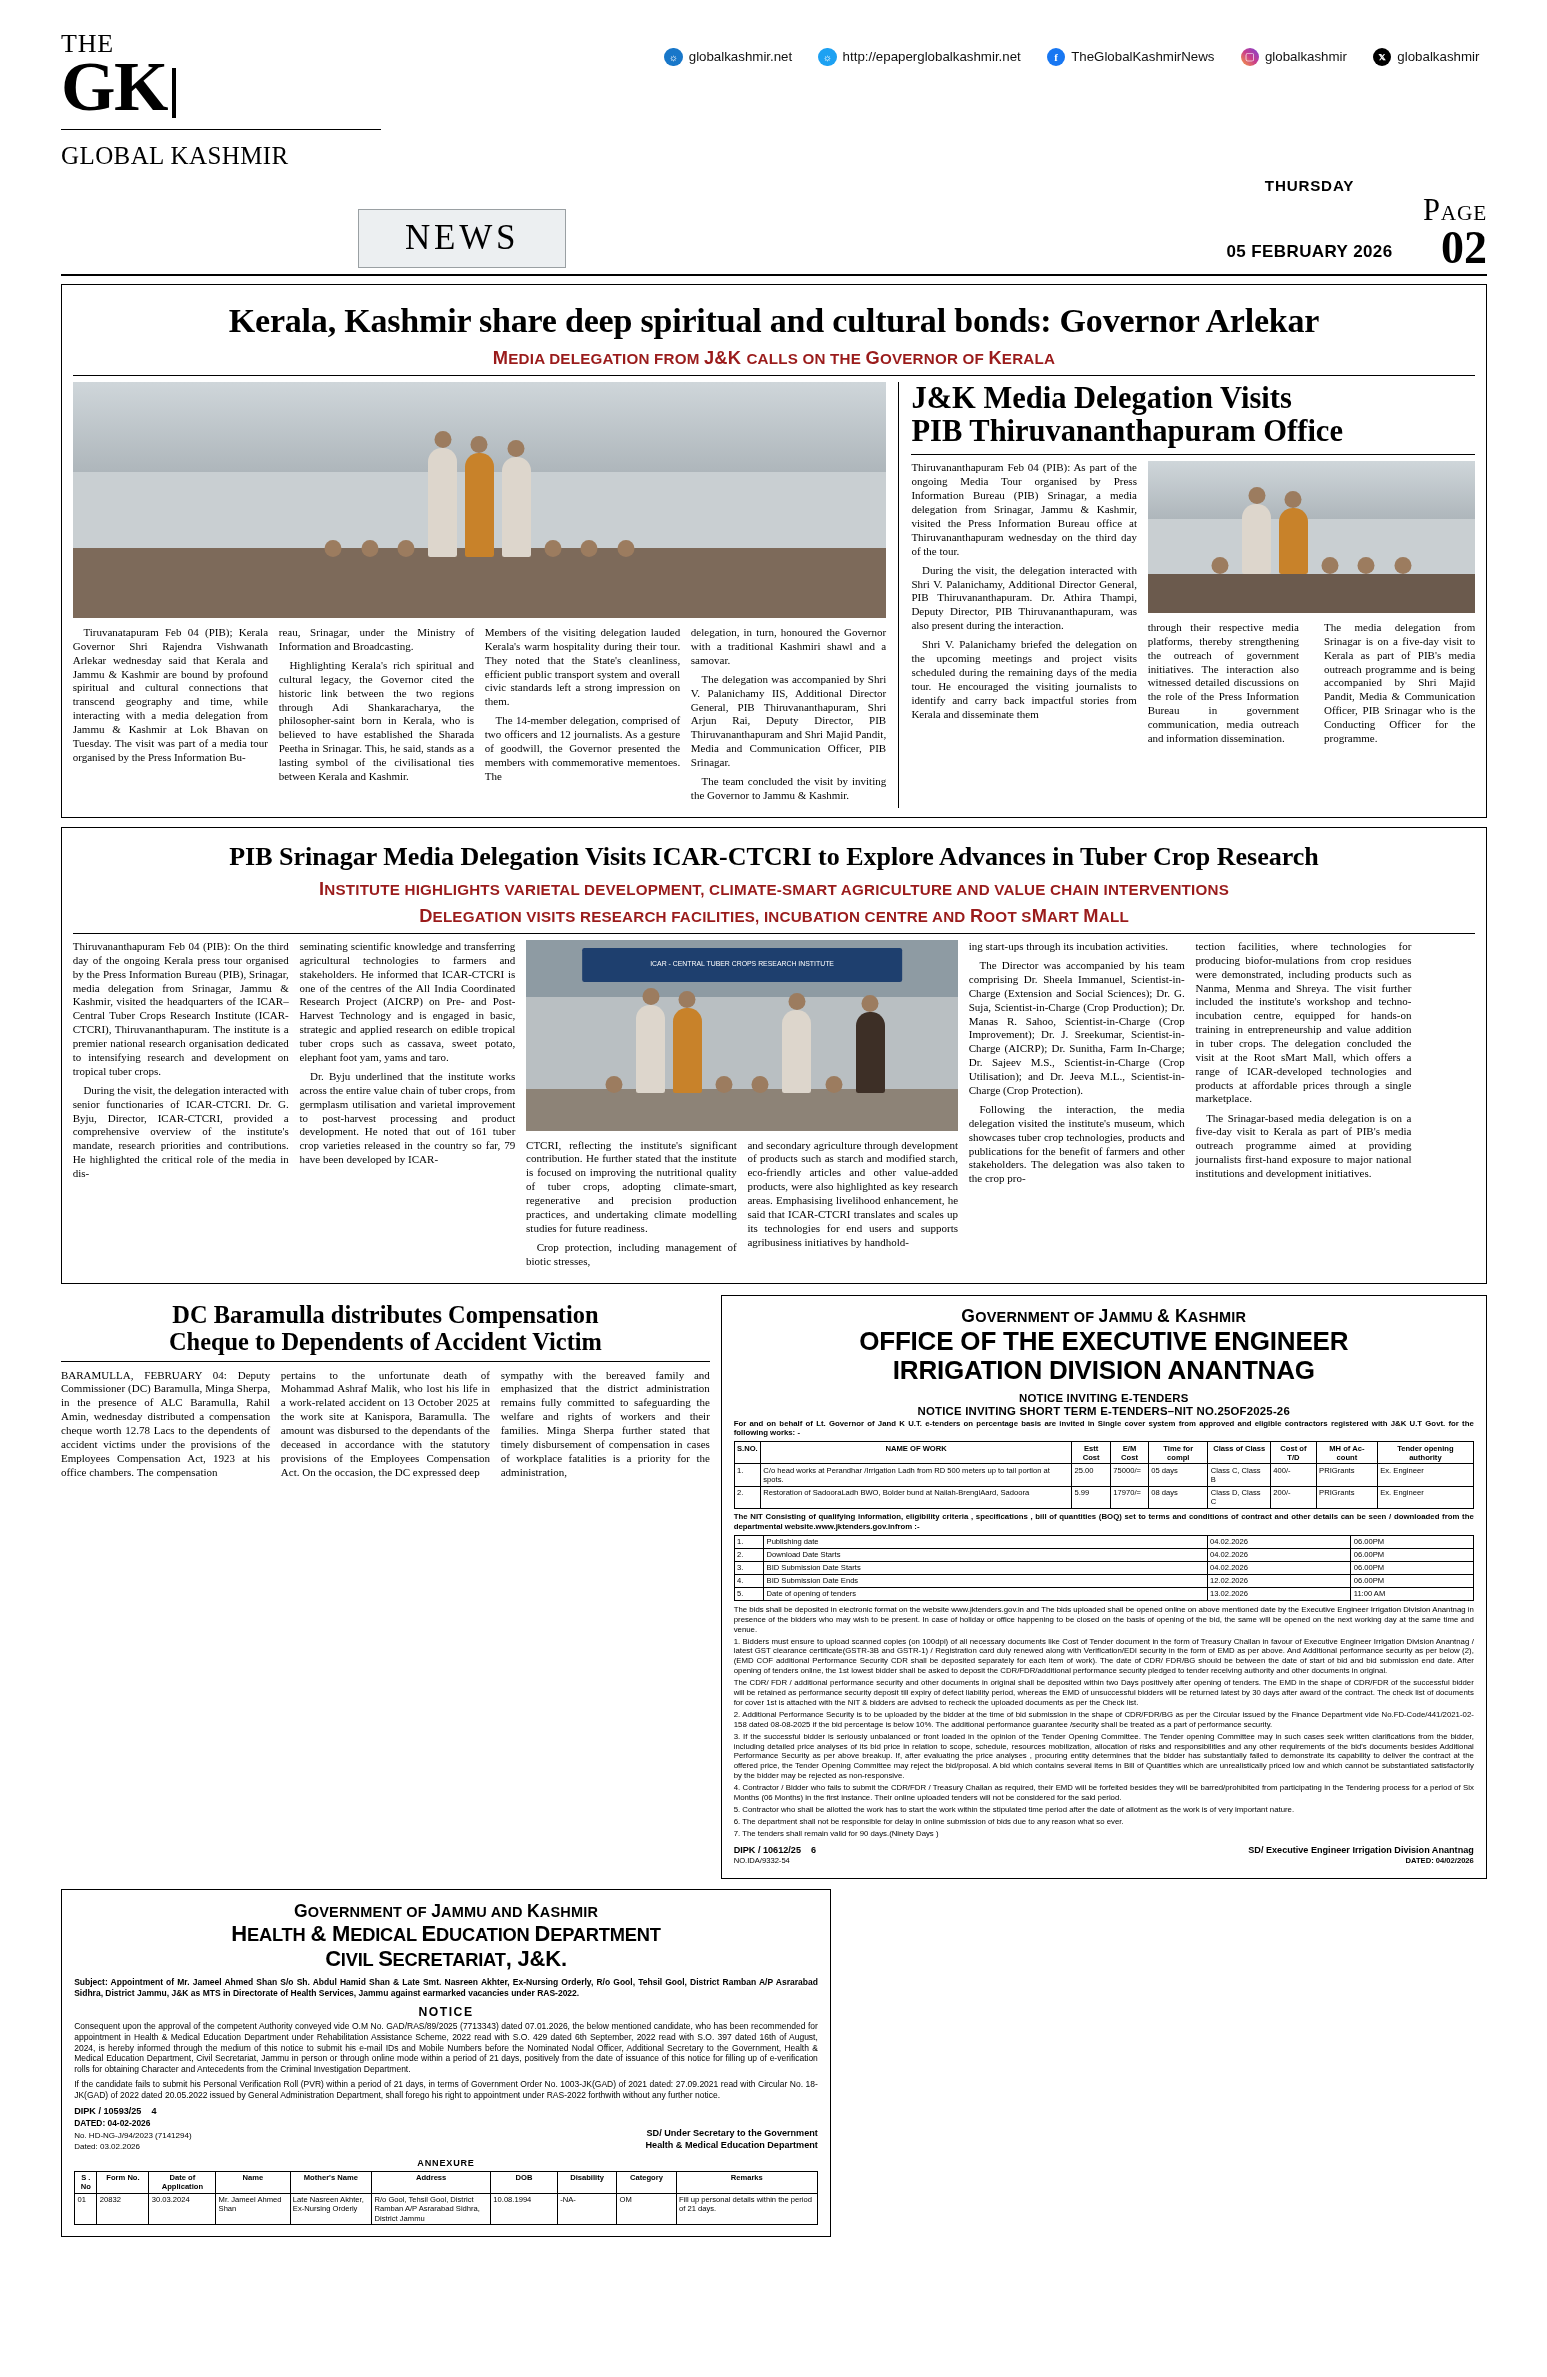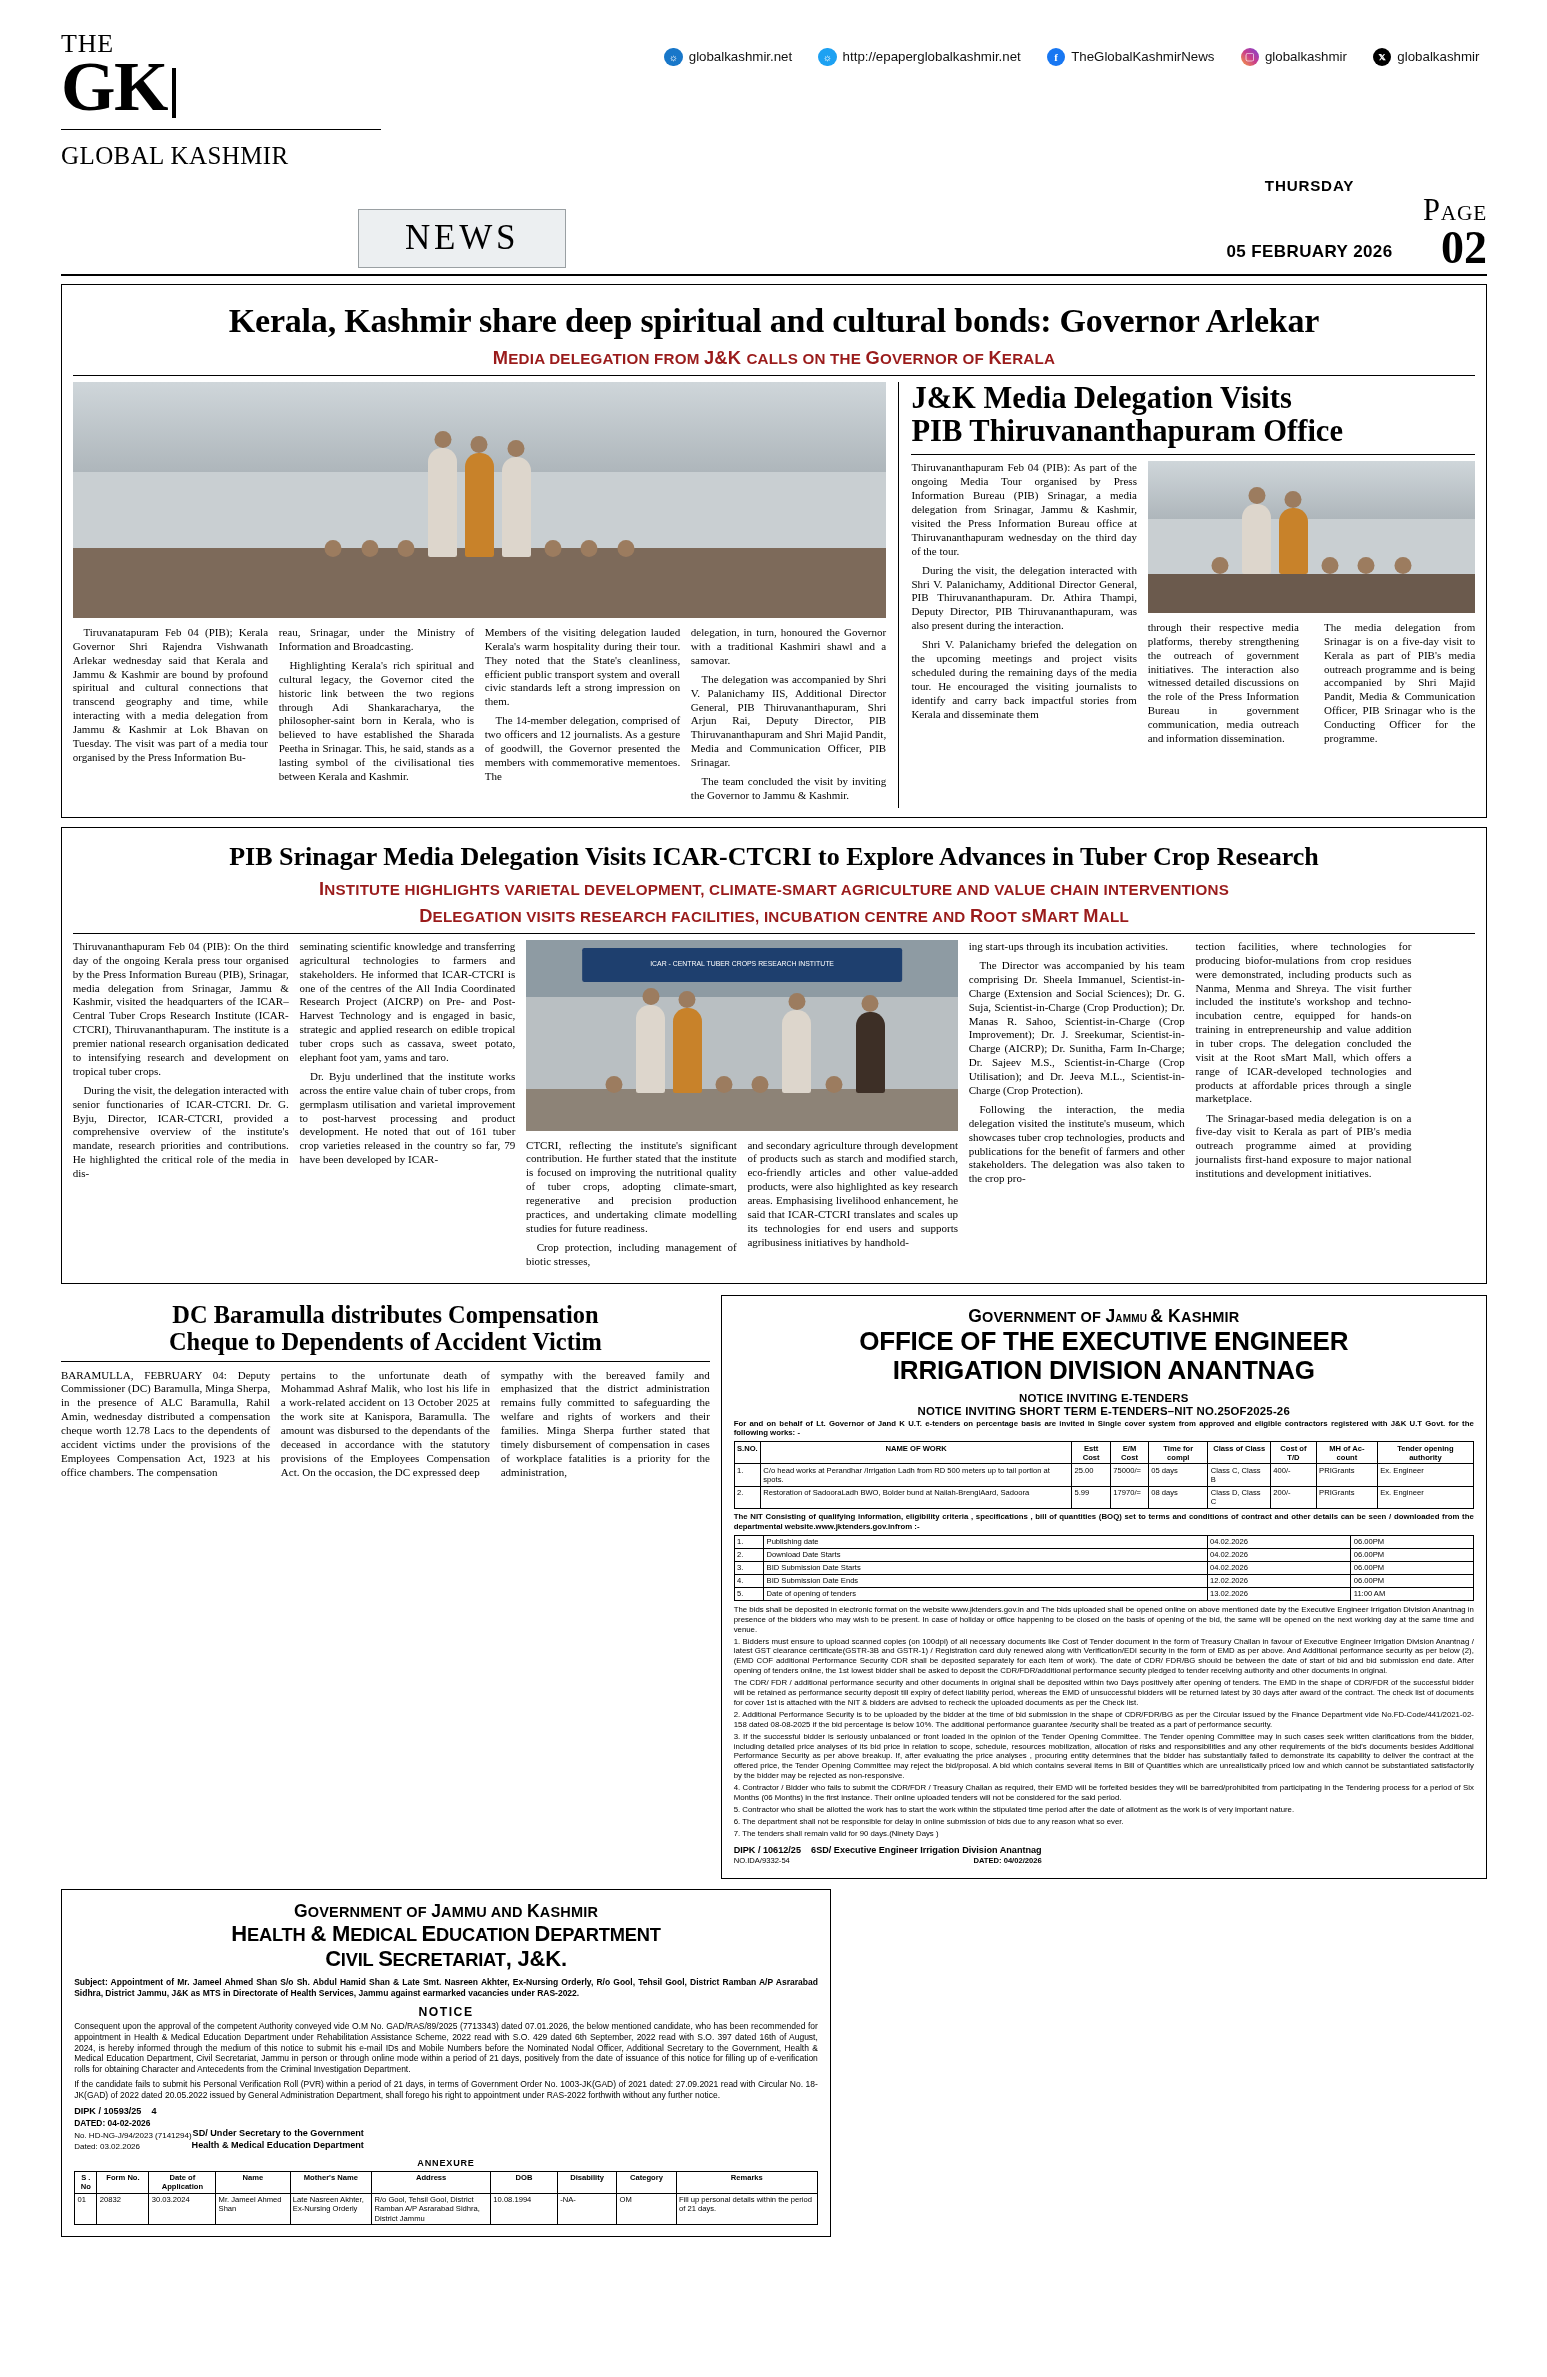--- a/index.html
+++ b/index.html
@@ -250,21 +250,21 @@
   table.grid th, table.grid td {
     border: 0.8px solid #000;
     font-family: "Liberation Sans", sans-serif;
     font-size: 7.6px;
     padding: 1.5px 2.3px;
     vertical-align: top;
     line-height: 1.2;
   }
   table.grid th { font-weight: bold; }
   .sign-row {
-    display: flex; align-items: flex-end;
+    display: flex; justify-content: space-between; align-items: flex-end;
     font-family: "Liberation Sans", sans-serif; font-size: 9.1px; font-weight: bold;
     margin-top: 4.6px;
   }
   .sign-row .left { text-align: left; line-height: 1.4; font-weight: bold;}
   .sign-row .right { text-align: right; line-height: 1.4; }
   .annexure {
     font-family: "Liberation Sans", sans-serif;
     font-weight: bold; font-size: 9.1px; text-align: center; margin: 6.1px 0 2.3px;
     letter-spacing: 0.8px;
   }
@@ -482,21 +482,21 @@
           <p class="body noind">pertains to the unfortunate death of Mohammad Ashraf Malik, who lost his life in a work-related accident on 13 October 2025 at the work site at Kanispora, Baramulla. The amount was disbursed to the dependants of the deceased in accordance with the statutory provisions of the Employees Compensation Act. On the occasion, the DC expressed deep</p>
         </div>
         <div class="col">
           <p class="body noind">sympathy with the bereaved family and emphasized that the district administration remains fully committed to safeguarding the welfare and rights of workers and their families. Minga Sherpa further stated that timely disbursement of compensation in cases of workplace fatalities is a priority for the administration,</p>
         </div>
       </div>
     </div>
 
     <div class="ad" style="flex:1;">
       <div class="ad-ctr">
-        <div class="govt-line">G<span style="font-size:14.5px">OVERNMENT OF </span>J<span style="font-size:10px">AMMU </span>&amp; K<span style="font-size:14.5px">ASHMIR</span></div>
+        <div class="govt-line">G<span style="font-size:14.5px">OVERNMENT OF </span>J<span style="font-size:14px">AMMU </span>&amp; K<span style="font-size:14.5px">ASHMIR</span></div>
         <div class="ad-title">OFFICE OF THE EXECUTIVE ENGINEER</div>
         <div class="ad-title">IRRIGATION DIVISION ANANTNAG</div>
       </div>
       <div class="notice-h">NOTICE INVITING E-TENDERS</div>
       <div class="notice-h" style="margin-top:0;">NOTICE INVITING SHORT TERM E-TENDERS–NIT NO.25OF2025-26</div>
       <div class="tiny2" style="font-weight:bold;margin-bottom:3px;">For and on behalf of Lt. Governor of Jand K U.T. e-tenders on percentage basis are invited in Single cover system from approved and eligible contractors registered with J&amp;K U.T Govt. for the following works: -</div>
 
       <table class="grid">
         <thead>
           <tr>

